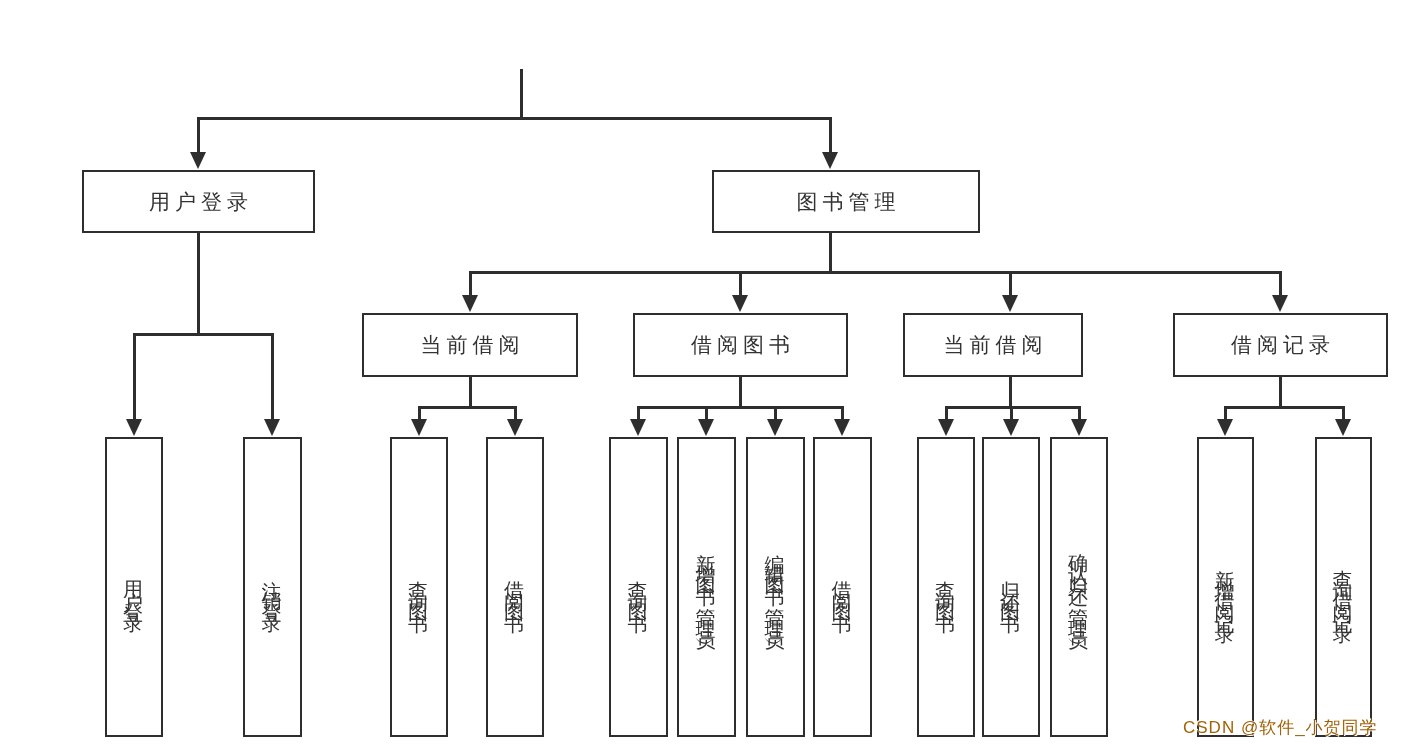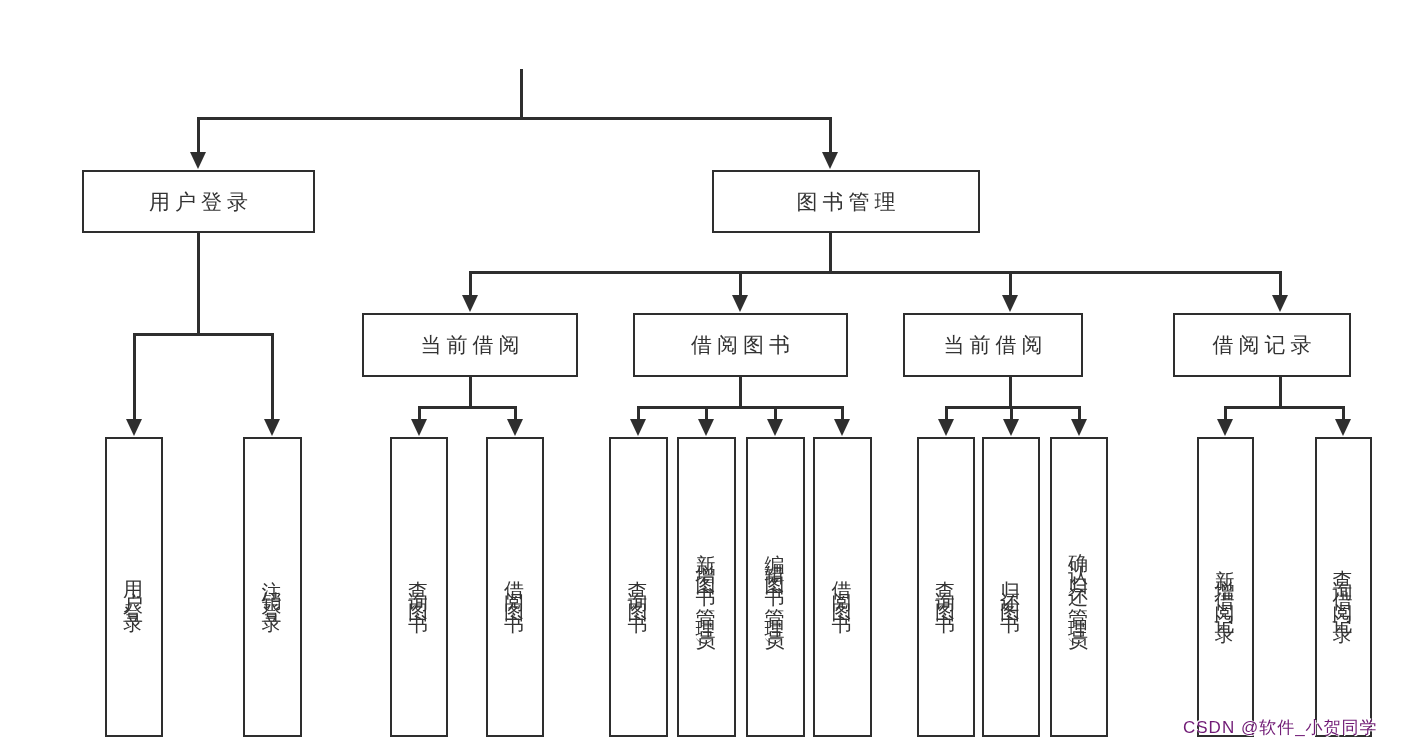--- a/index.html
+++ b/index.html
@@ -11,21 +11,21 @@
        display:flex;align-items:center;justify-content:center;box-sizing:border-box;}
   .hbox{font-size:21px;letter-spacing:5px;text-indent:5px;}
   .vbox{writing-mode:vertical-rl;text-orientation:mixed;font-size:20px;
         letter-spacing:11px;display:flex;align-items:center;justify-content:center;}
 
   .hl{position:absolute;height:3px;background:#2e2e2e;}
   .vl{position:absolute;width:3px;background:#2e2e2e;}
   .ar{position:absolute;width:0;height:0;border-left:8px solid transparent;
       border-right:8px solid transparent;border-top:17px solid #2e2e2e;}
 
-  .watermark{position:absolute;left:1183px;top:716px;font-size:17px;color:#701a75;
+  .watermark{position:absolute;left:1183px;top:716px;font-size:17px;color:#a16207;
              letter-spacing:1px;z-index:9;white-space:nowrap;
              text-shadow:1px 1px 0 #ffffff,-1px -1px 0 #ffffff;}
 </style>
 </head>
 <body>
 
 <div id="canvas">
 
 
   <div class="box hbox" style="left:82px;top:170px;width:233px;height:63px;">
@@ -41,21 +41,21 @@
   </div>
 
   <div class="box hbox" style="left:633px;top:313px;width:215px;height:64px;">
     <span>借阅图书</span>
   </div>
 
   <div class="box hbox" style="left:903px;top:313px;width:180px;height:64px;">
     <span>当前借阅</span>
   </div>
 
-  <div class="box hbox" style="left:1173px;top:313px;width:178px;height:64px;">
+  <div class="box hbox" style="left:1173px;top:313px;width:215px;height:64px;">
     <span>借阅记录</span>
   </div>
 
   <div class="box vbox" style="left:105px;top:437px;width:58px;height:300px;">
     <span>用户登录</span>
   </div>
   <div class="box vbox" style="left:243px;top:437px;width:59px;height:300px;">
     <span>注销登录</span>
   </div>
 

